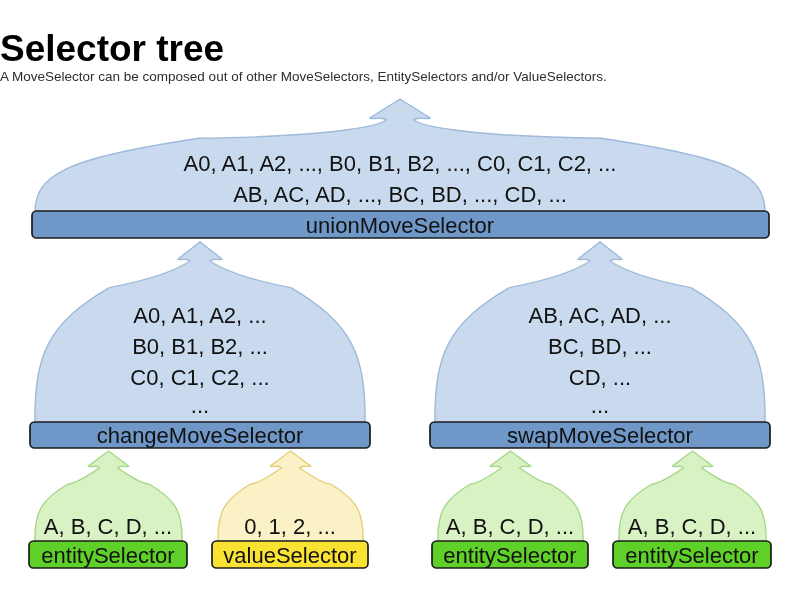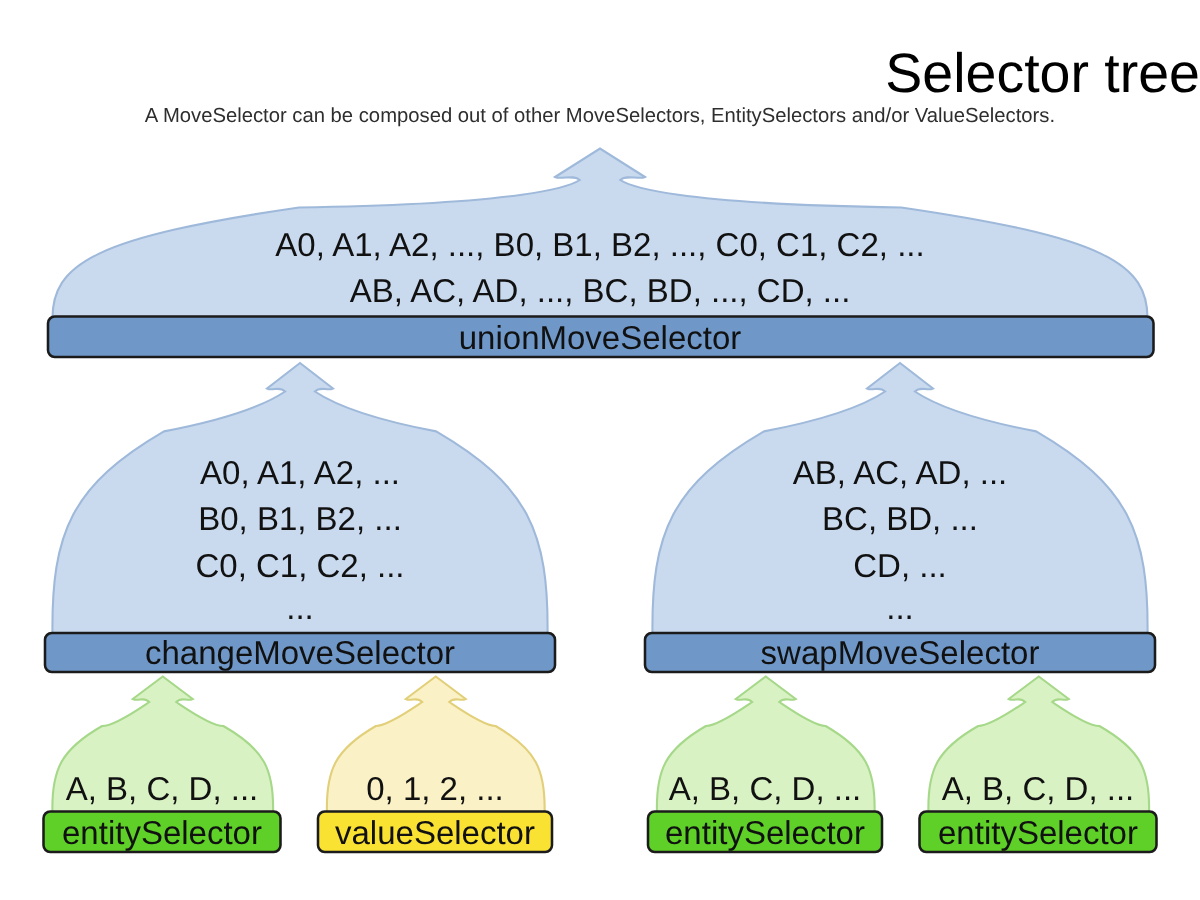--- a/index.html
+++ b/index.html
@@ -1,20 +1,20 @@
 <!DOCTYPE html>
 <html><head>
 <meta charset="utf-8">
 <style>
   html,body{margin:0;padding:0;background:#fff;}
   body{width:800px;height:600px;position:relative;overflow:hidden;
        font-family:"Liberation Sans",sans-serif;}
-  .title{position:absolute;top:26px;left:0;width:800px;text-align:right;
-         font-size:37px;line-height:1.25;color:#000;}
-  .subtitle{position:absolute;top:69px;left:0;width:800px;text-align:center;
+  .title{position:absolute;top:26px;left:0;width:800px;text-align:left;
+         font-size:37px;line-height:1.25;color:#000;font-weight:bold;}
+  .subtitle{position:absolute;top:69px;left:0;width:800px;
             font-size:13.5px;line-height:1.2;color:#2e2e2e;}
   svg{position:absolute;top:0;left:0;}
   .cloud{stroke-width:1.4;}
   .cloud-blue{stroke:#9fb9da;}
   .cloud-green{stroke:#a6d889;}
   .cloud-yellow{stroke:#e2cf79;}
   .bar{stroke:#1b1b1b;stroke-width:1.7;}
   text{font-family:"Liberation Sans",sans-serif;fill:#111;
        text-anchor:middle;dominant-baseline:central;}
   .content-text{font-size:22px;}

